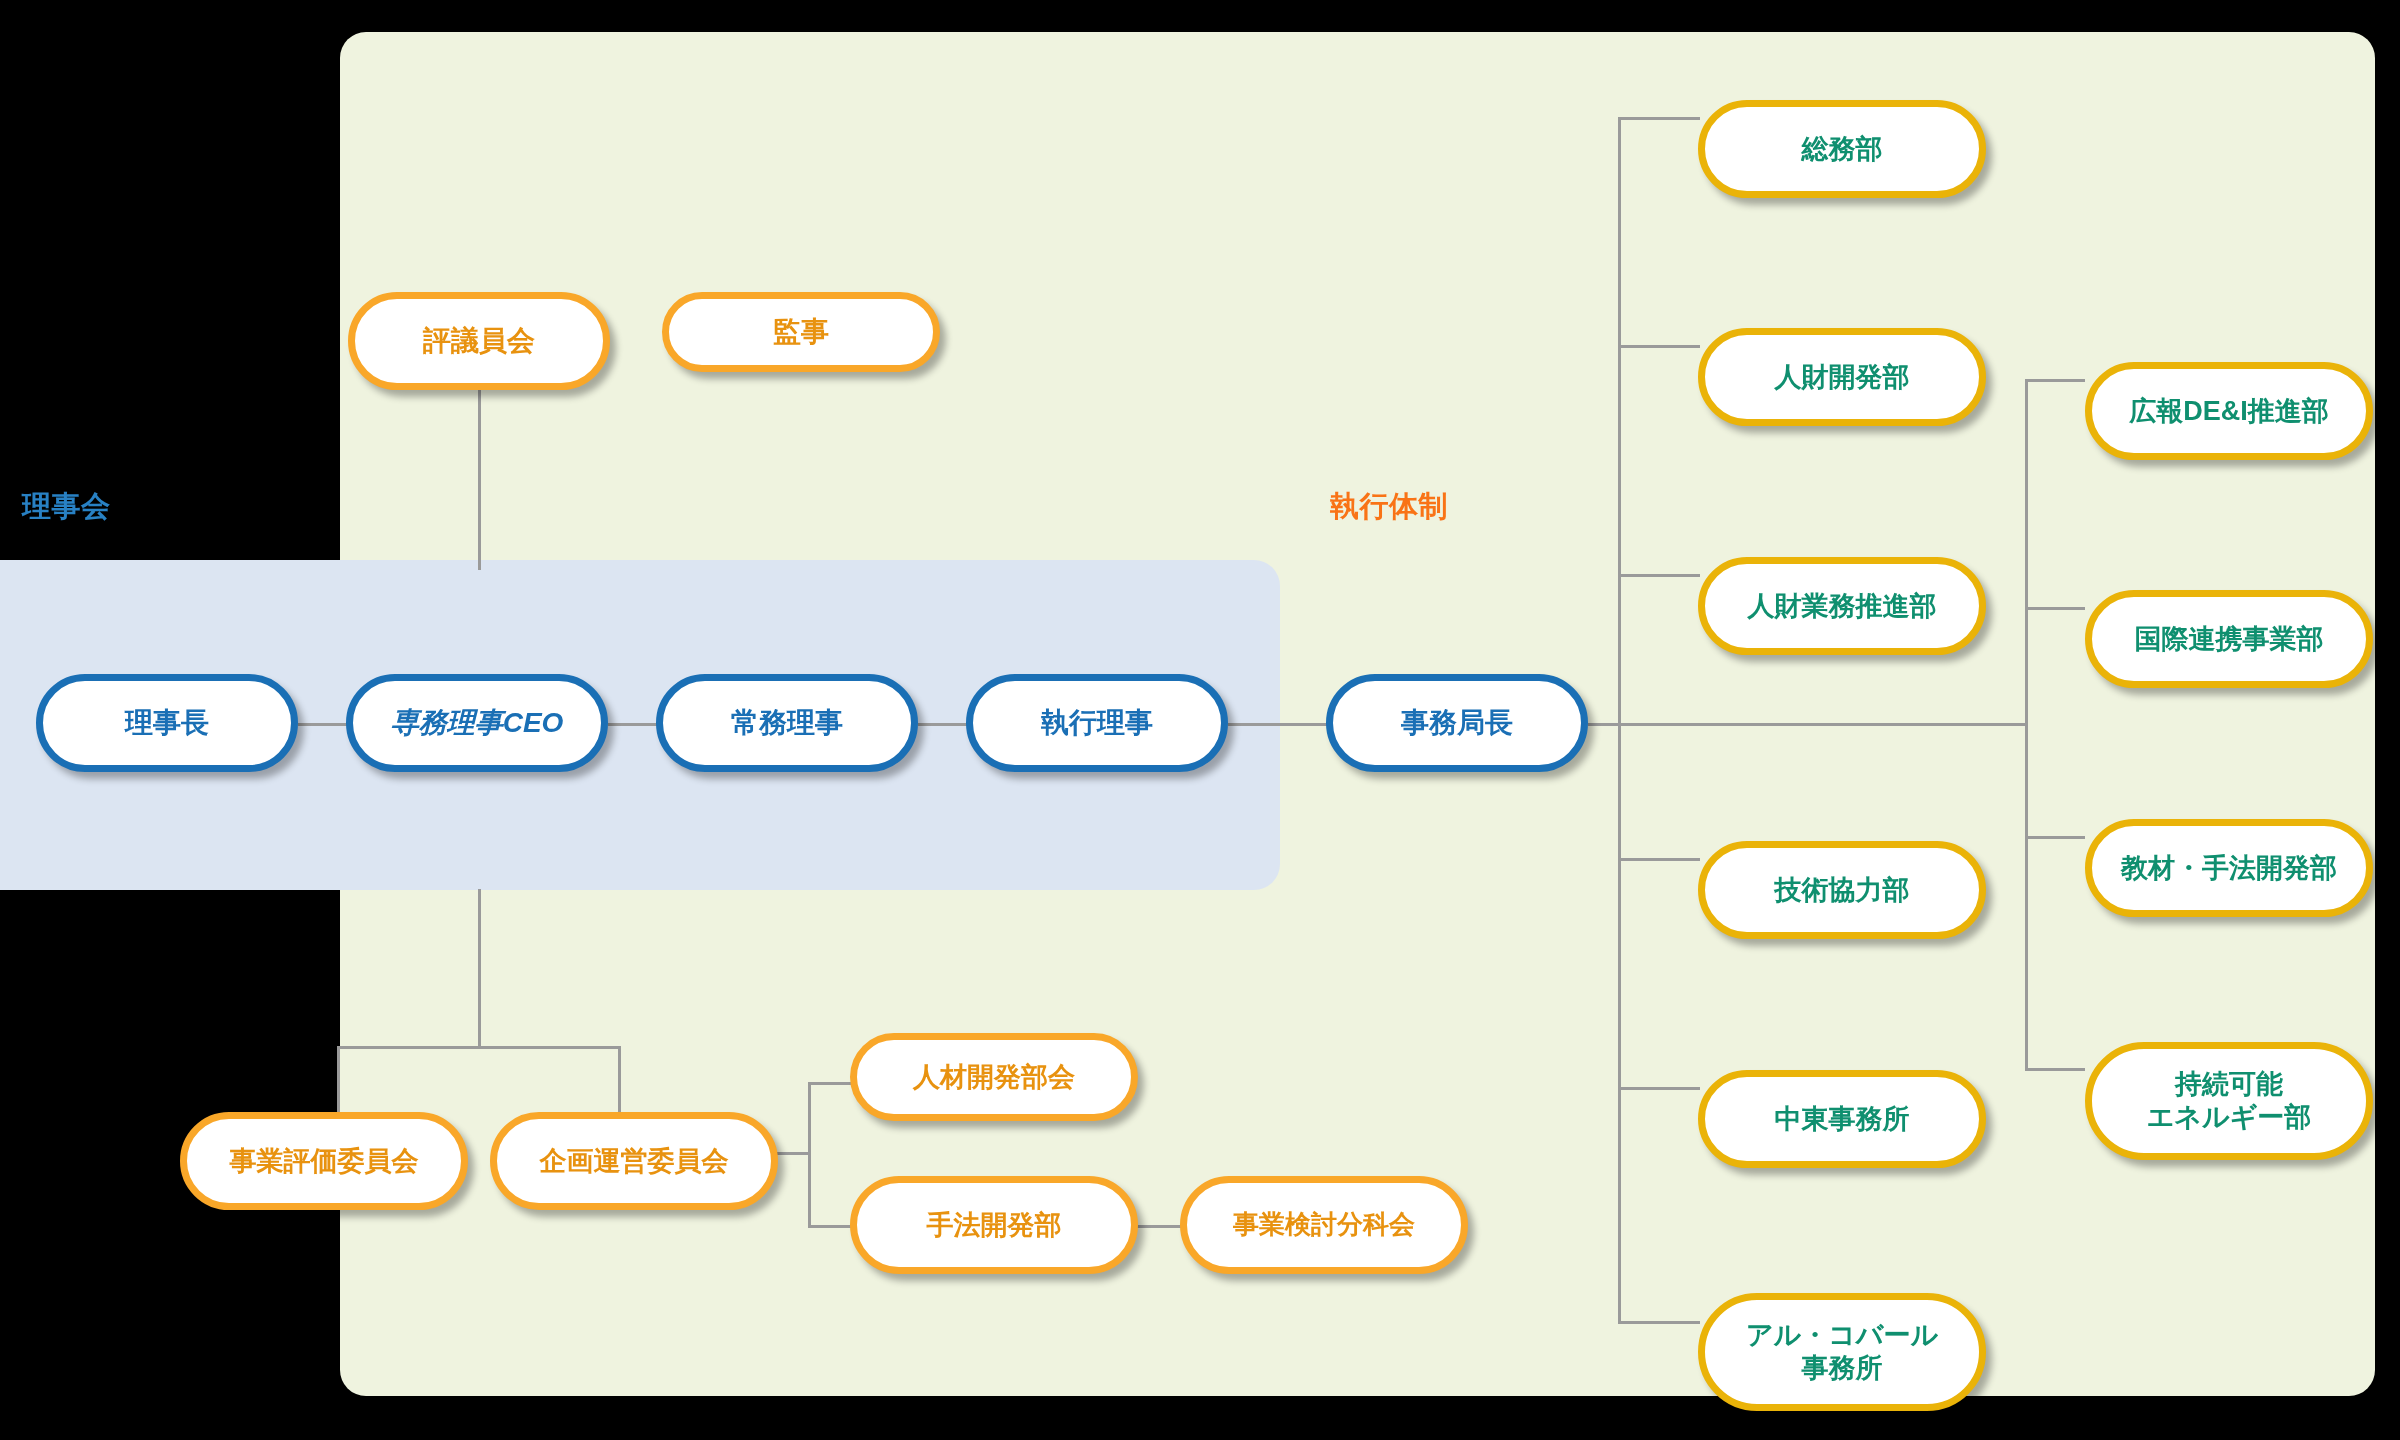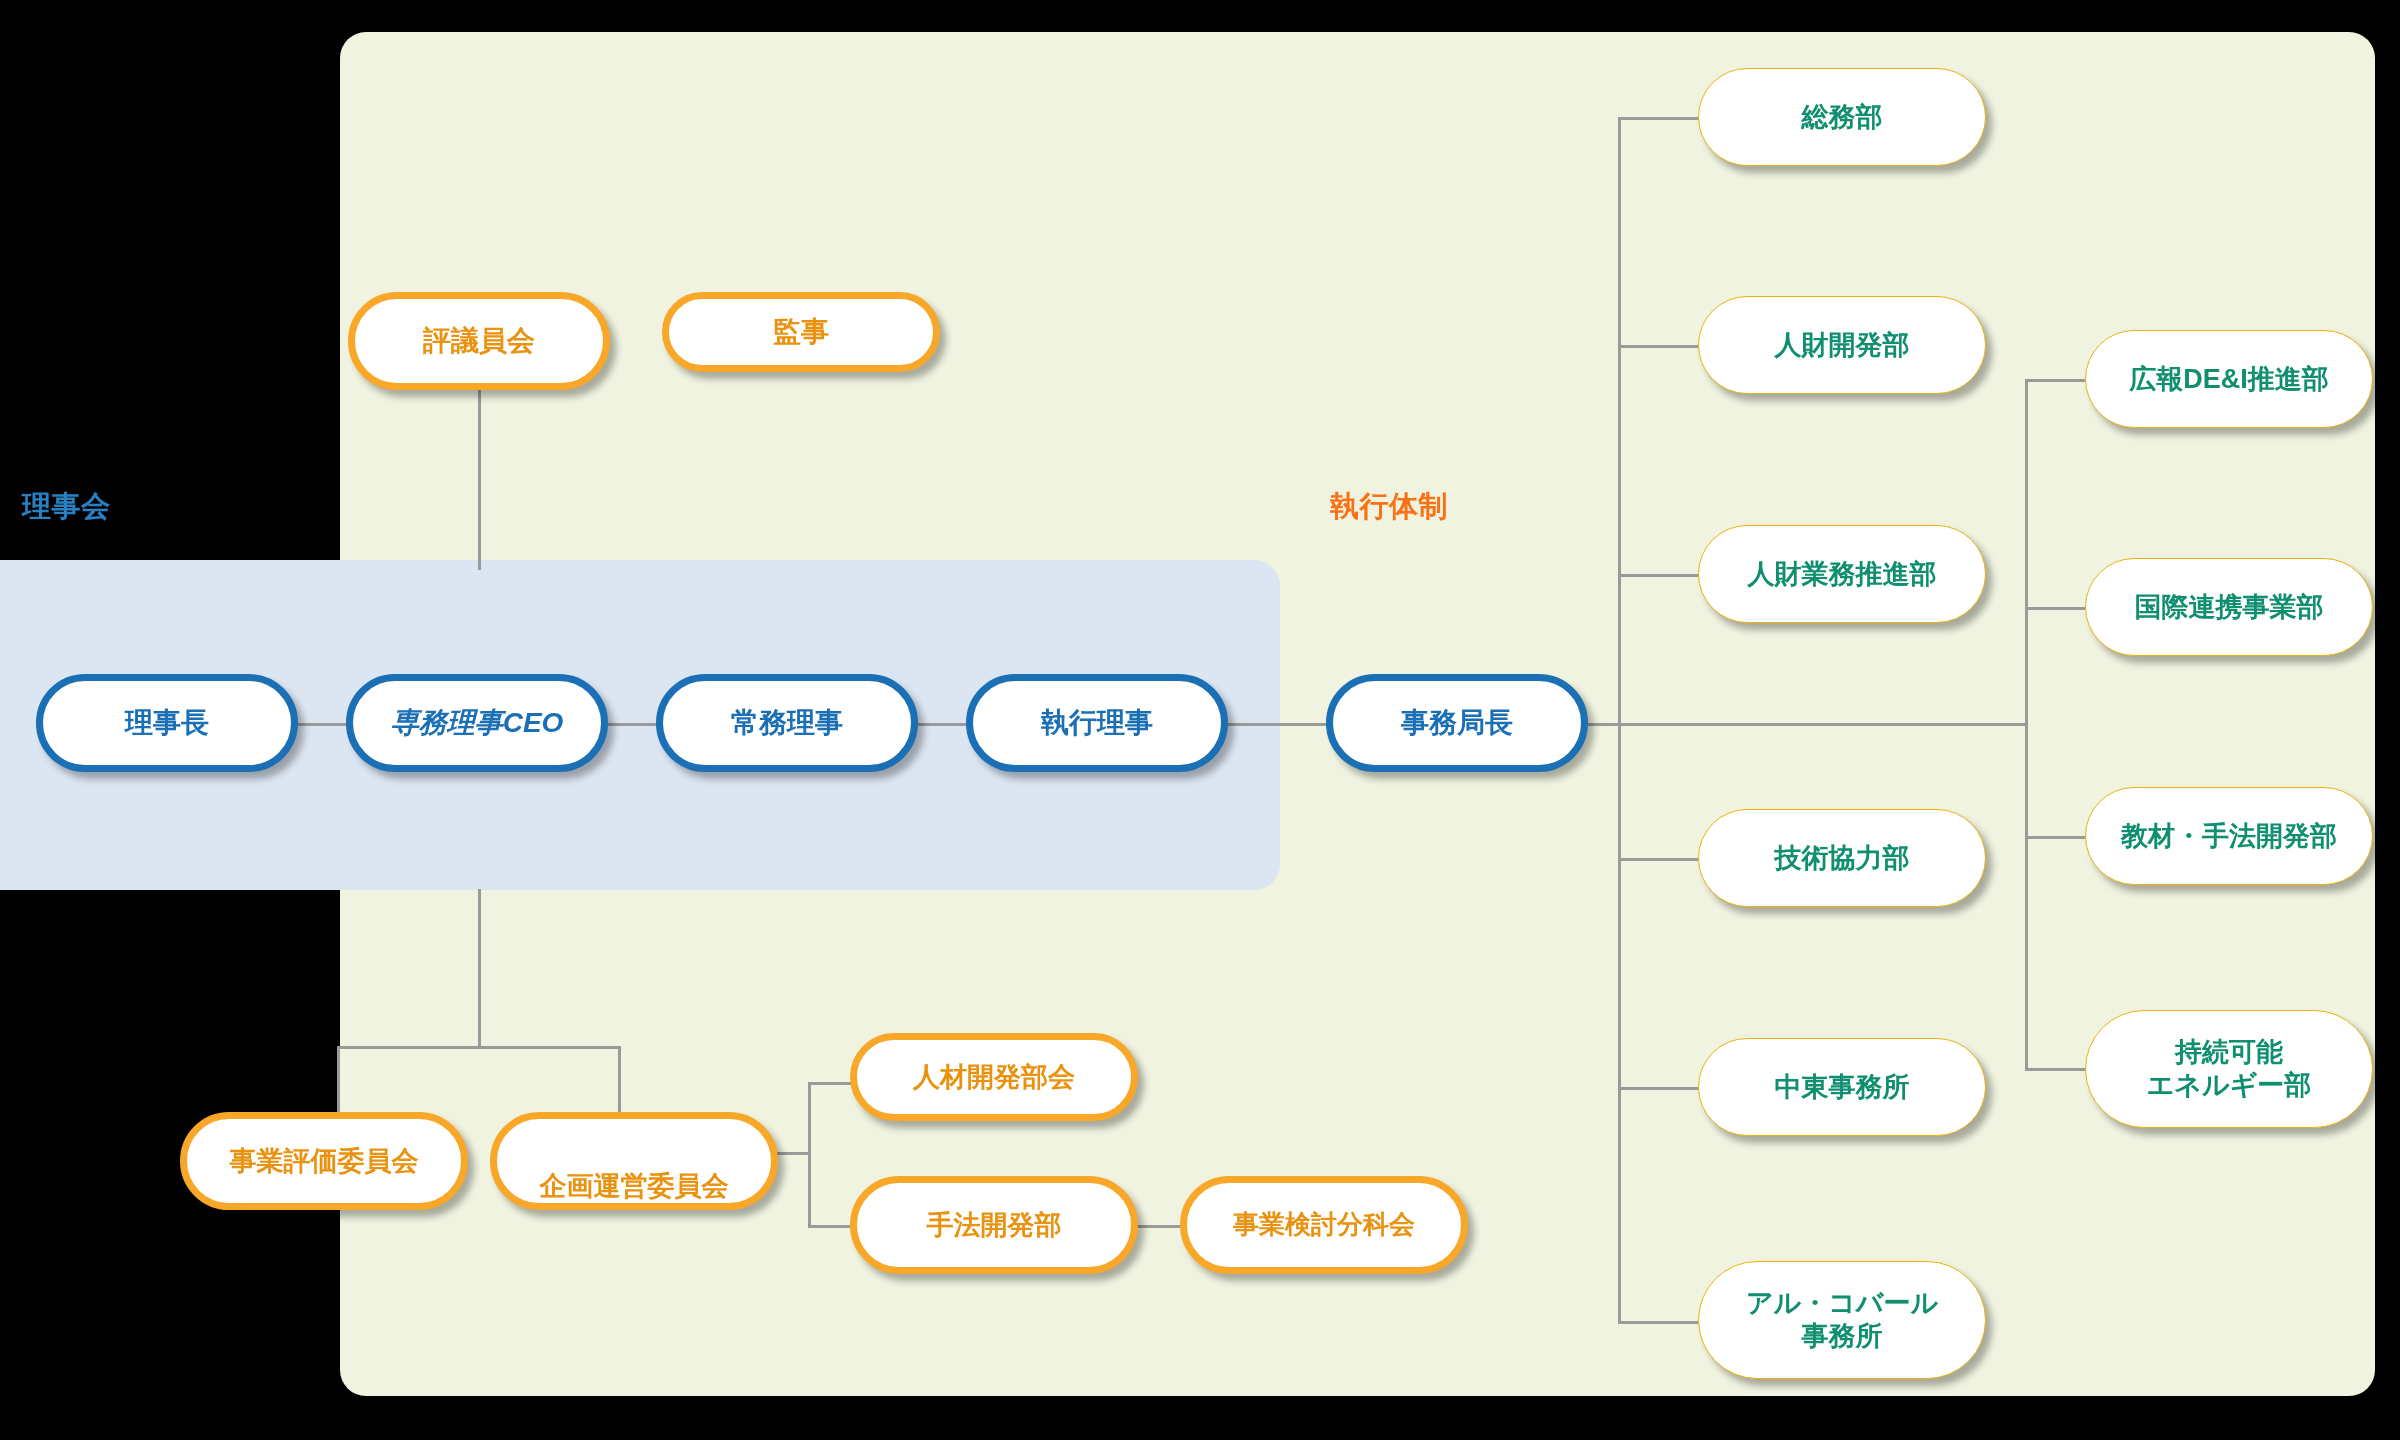--- a/index.html
+++ b/index.html
@@ -82,22 +82,23 @@
 
   .node.orange {
     border: 7px solid #f9a729;
     color: #e8920f;
   }
   .node.blue {
     border: 7px solid #1a6fb5;
     color: #1a6fb5;
   }
   .node.green {
-    border: 1px solid #eab308;
+    border: 7px solid #eab308;
     color: #0f8f6f;
+    margin-top: 32px;
   }
 
   .fs-28 { font-size: 28px; }
   .fs-27 { font-size: 27px; }
   .fs-26 { font-size: 26px; }
 </style>
 </head>
 <body>
 
 <div id="canvas">
@@ -202,21 +203,21 @@
   <div class="node green fs-27" style="left:2085px; top:1010px; width:288px; height:118px;">
     <span>
       <span>持続可能</span>
       <span>エネルギー部</span>
     </span>
   </div>
 
   <div class="node orange fs-27" style="left:180px; top:1112px; width:288px; height:98px;">
     <span>事業評価委員会</span>
   </div>
-  <div class="node orange fs-27" style="left:490px; top:1112px; width:288px; height:98px;align-items:flex-end;">
+  <div class="node orange fs-27" style="left:490px; top:1112px; width:288px; height:98px;">
     <span>企画運営委員会</span>
   </div>
 
   <div class="node orange fs-27" style="left:850px; top:1033px; width:288px; height:88px;">
     <span>人材開発部会</span>
   </div>
   <div class="node orange fs-27" style="left:850px; top:1176px; width:288px; height:98px;">
     <span>手法開発部</span>
   </div>
   <div class="node orange fs-26" style="left:1180px; top:1176px; width:288px; height:98px;">

